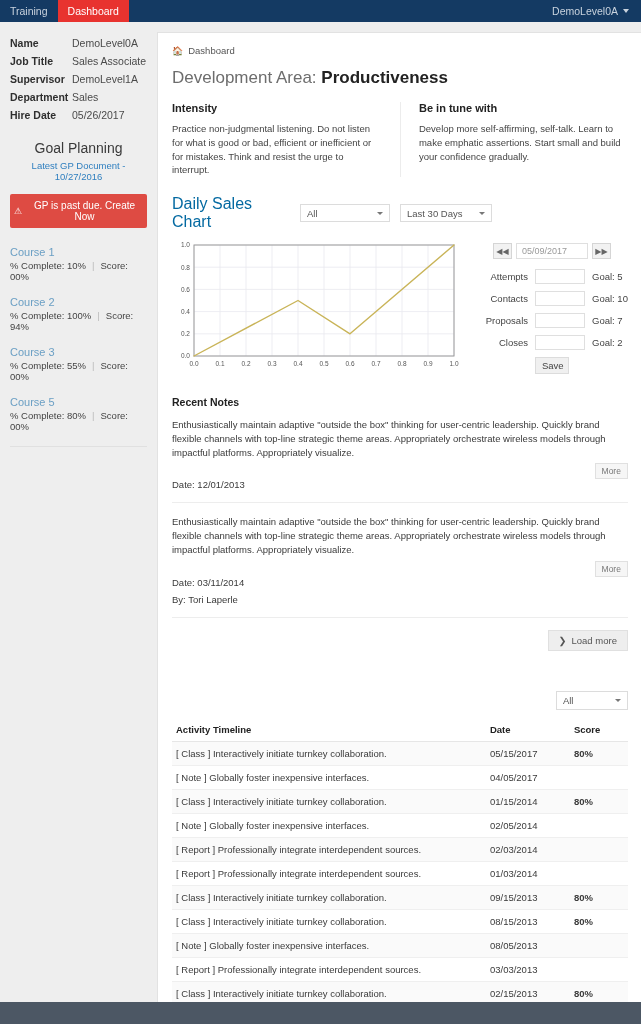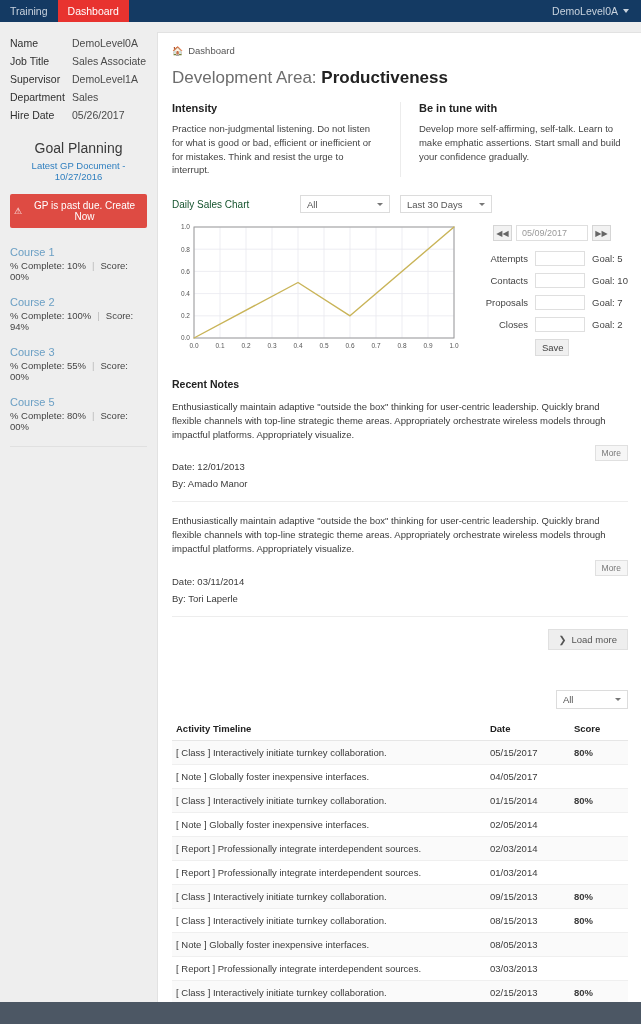--- a/index.html
+++ b/index.html
@@ -51,21 +51,21 @@
   .card {
     background: #ffffff;
     border: 1px solid #e2e2e2;
     padding: 12px 14px 20px 14px;
     min-height: 940px;
   }
 
   
   table.info { width: 100%; border-collapse: collapse; }
   table.info td { padding: 3px 0; font-size: 10.5px; vertical-align: top; }
-  table.info td.lbl { font-weight: normal; width: 62px; color:#2f2f2f; }
+  table.info td.lbl { font-weight: bold; width: 62px; color:#2f2f2f; }
   table.info td.val { color: #4a4a4a; }
 
   .gp-title {
     text-align: center; font-size: 14px; color: #3a3a3a;
     margin: 16px 0 4px 0; font-weight: normal;
   }
   .gp-link {
     display:block; text-align:center; color:#2f7fbf; font-size:9.5px;
     text-decoration: none; margin-bottom: 12px;
   }
@@ -93,21 +93,21 @@
   h1.dev-area b { color: #222; font-weight: bold; }
 
   .two-col { display:flex; gap: 0; margin-bottom: 18px; }
   .col { width: 50%; padding-right: 18px; }
   .col + .col { border-left: 1px solid #ececec; padding-left: 18px; padding-right:0; }
   .col h3 { font-size: 11px; margin:0 0 8px 0; color:#222; }
   .col p { margin:0; font-size:9.5px; line-height: 1.45; color:#444; }
 
   
   .chart-bar { display:flex; align-items:center; gap: 10px; margin-bottom: 8px; }
-  .chart-title { font-size: 10px; color:#14532d; width: 118px; }
+  .chart-title { font-size: 16px; color:#0369a1; width: 118px; }
   .select {
     border:1px solid #dcdcdc; background:#fff; height:18px;
     display:flex; align-items:center; justify-content:space-between;
     padding: 0 6px; font-size: 9.5px; color:#555; position:relative;
   }
   .select .cv { width:0;height:0;border-left:3px solid transparent;border-right:3px solid transparent;border-top:3.5px solid #777; }
   .select.sel-all { width: 90px; }
   .select.sel-range { width: 92px; }
 
   
@@ -371,21 +371,20 @@
         </div>
       </div>
 
       <div class="notes">
         <div class="section-title">Recent Notes</div>
 
         <div class="note">
           <p class="note-text">Enthusiastically maintain adaptive "outside the box" thinking for user-centric leadership. Quickly brand flexible channels with top-line strategic theme areas. Appropriately orchestrate wireless models through impactful platforms. Appropriately visualize.</p>
           <button class="more-btn">More</button>
           <div class="note-meta">Date: 12/01/2013</div>
-          <div class="note-meta">By: Amado Manor</div>
         </div>
 
         <hr class="note-sep">
 
         <div class="note">
           <p class="note-text">Enthusiastically maintain adaptive "outside the box" thinking for user-centric leadership. Quickly brand flexible channels with top-line strategic theme areas. Appropriately orchestrate wireless models through impactful platforms. Appropriately visualize.</p>
           <button class="more-btn">More</button>
           <div class="note-meta">Date: 03/11/2014</div>
           <div class="note-meta">By: Tori Laperle</div>
         </div>

